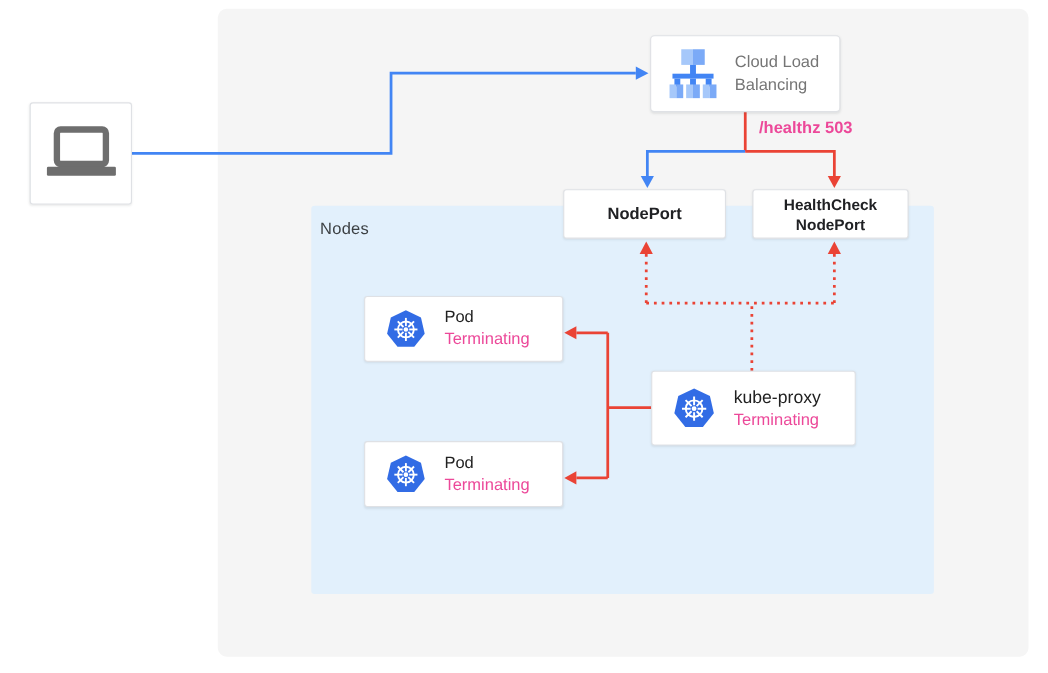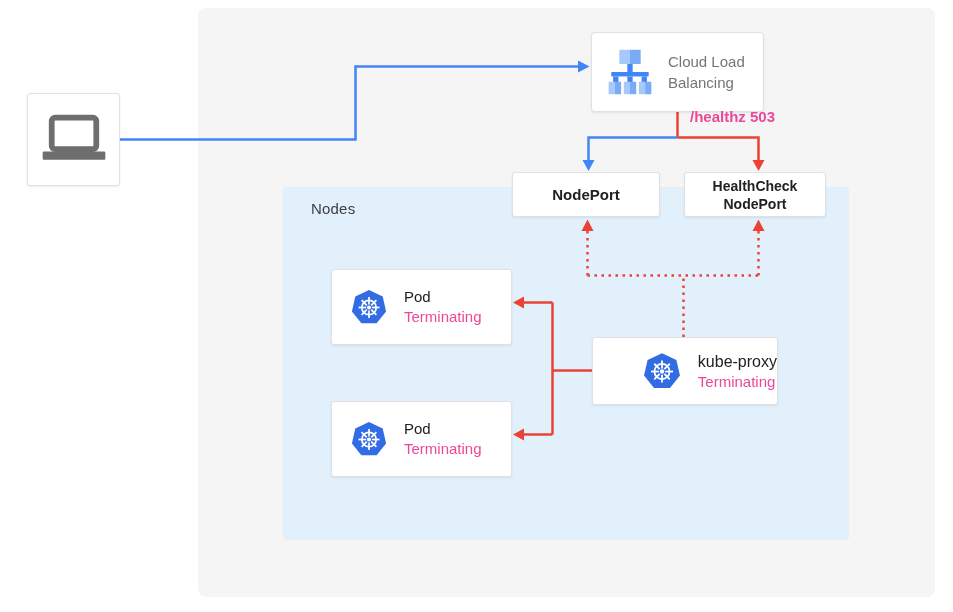--- a/index.html
+++ b/index.html
@@ -10,38 +10,38 @@
   }
   .panel{
     position:absolute;left:198px;top:8px;width:737px;height:589px;
     background:#F5F5F5;border-radius:8px;
   }
   .nodes-box{
     position:absolute;left:283px;top:187px;width:566px;height:353px;
     background:#E2F0FC;border-radius:3px;
   }
   .nodes-label{
-    position:absolute;left:28px;top:13px;
+    position:absolute;left:8px;top:13px;
     font-size:15px;color:#3C4043;letter-spacing:.2px;
   }
   .wires{position:absolute;left:0;top:0;width:953px;height:612px;}
   .box{
     position:absolute;background:#ffffff;border:1px solid #DFE1E5;
     border-radius:3px;box-shadow:0 1px 2px rgba(60,64,67,.10);
     box-sizing:border-box;display:flex;align-items:center;
   }
   .client-box{left:27px;top:93px;width:93px;height:93px;justify-content:center;}
-  .lb-box{left:591px;top:32px;width:173px;height:80px;padding-left:13px;border-radius:4px;}
+  .lb-box{left:591px;top:32px;width:173px;height:70px;padding-left:13px;border-radius:4px;}
   .lb-text{margin-left:13px;font-size:15px;line-height:21px;color:#757575;}
   .port-box{font-weight:bold;color:#202124;justify-content:center;text-align:center;}
   .nodeport-box{left:512px;top:172px;width:148px;height:45px;font-size:15px;}
   .hc-box{left:684px;top:172px;width:142px;height:45px;font-size:14px;line-height:18px;}
-  .pod-box{left:331px;width:181px;height:76px;padding-left:17px;}
+  .pod-box{left:331px;width:181px;height:60px;padding-left:17px;}
   .pod1{top:269px;} .pod2{top:401px;}
-  .kp-box{left:592px;top:337px;width:186px;height:68px;padding-left:17px;justify-content:flex-end;}
+  .kp-box{left:592px;top:337px;width:186px;height:68px;padding-left:17px;}
   .node-title{font-size:15px;color:#212121;line-height:20px;}
   .kp-box .node-title{font-size:16px;line-height:21px;}
   .node-sub{font-size:15px;color:#ec4899;line-height:20px;}
   .text-col{margin-left:15px;}
   .health-label{
     position:absolute;left:690px;top:108px;
     font-size:15px;font-weight:bold;color:#ec4899;
   }
   .icn{display:block;}
 </style>

